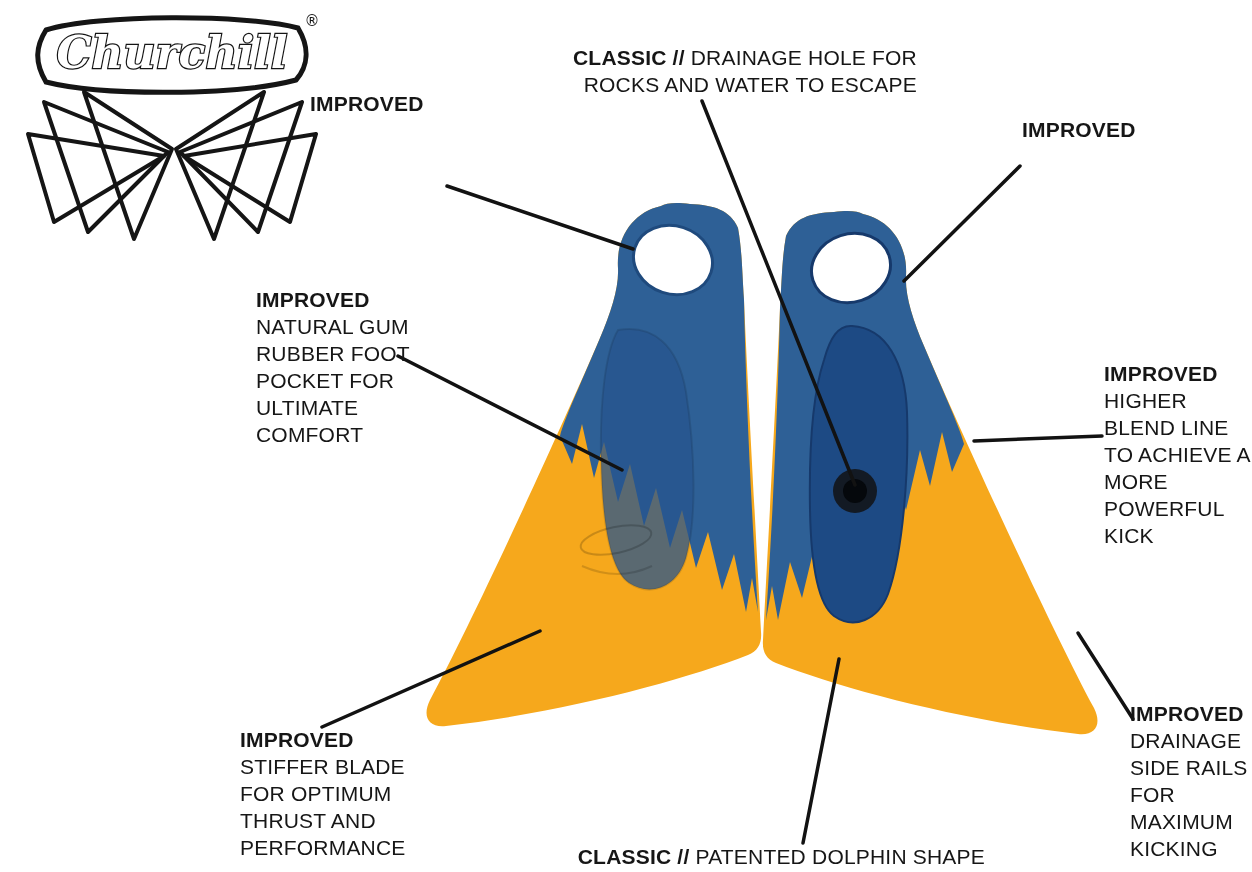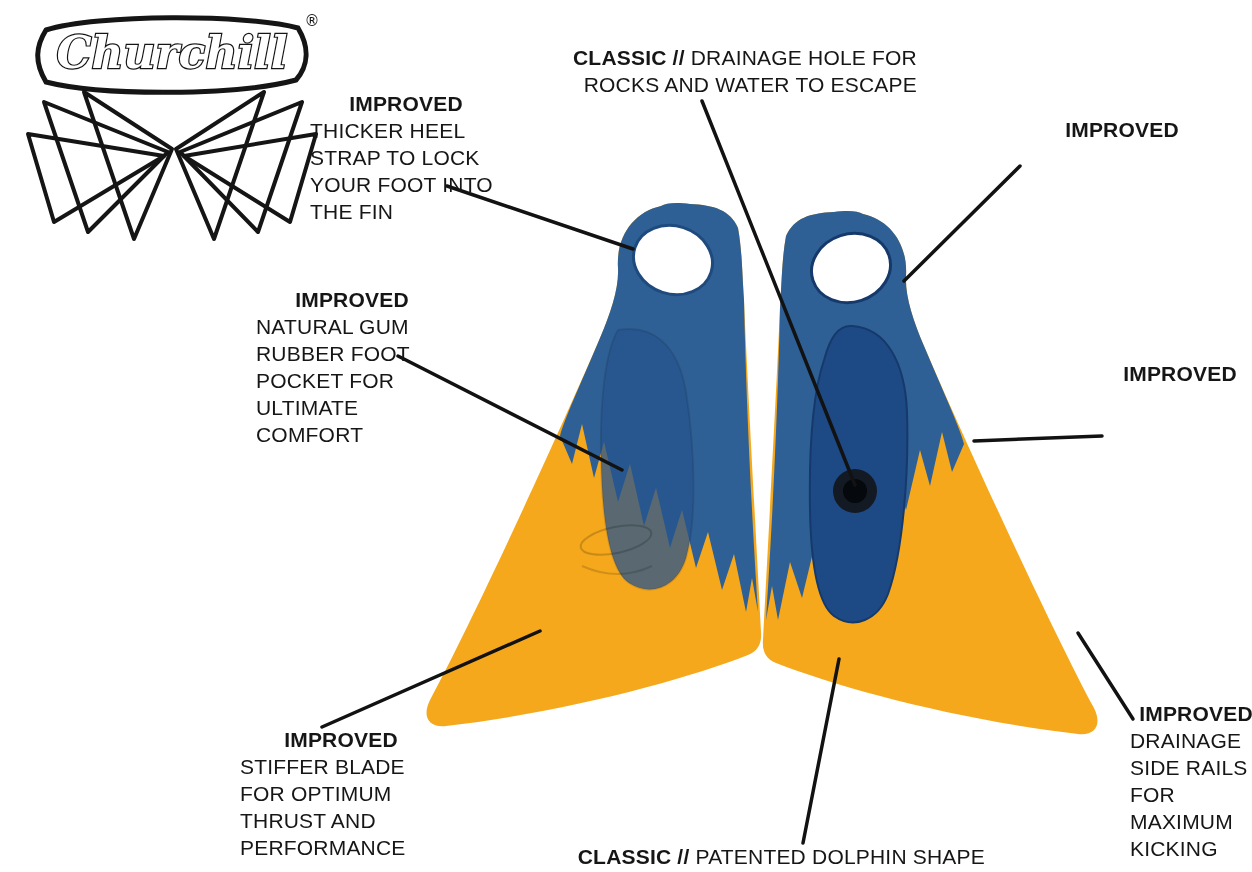--- a/index.html
+++ b/index.html
@@ -9,21 +9,21 @@
     position:relative;overflow:hidden;
   }
   .stage{position:relative;width:1252px;height:872px;background:#ffffff;}
   .art{position:absolute;left:0;top:0;width:1252px;height:872px;}
   .logo-svg{position:absolute;left:16px;top:4px;width:312px;height:242px;}
   .callout{
     position:absolute;font-size:21px;line-height:27px;
     letter-spacing:.2px;color:#161616;
   }
   .callout b{font-weight:700;}
-  .hd-block{display:block;font-weight:700;text-align:center;}
+  .hd-block{display:block;font-weight:700;}
   .c-heel{left:310px;top:90px;width:192px;}
   .c-drain{left:545px;top:44px;width:372px;text-align:right;}
   .c-float{left:1022px;top:116px;width:200px;}
   .c-pocket{left:256px;top:286px;width:192px;}
   .c-blend{left:1104px;top:360px;width:152px;}
   .c-blade{left:240px;top:726px;width:202px;}
   .c-rails{left:1130px;top:700px;width:132px;}
   .c-dolphin{left:545px;top:843px;width:440px;text-align:right;}
 </style>
 </head>
@@ -71,37 +71,37 @@
       <path d="M 12 130 L 148 152 L 38 218 Z"></path>
       <path d="M 28 98 L 152 148 L 72 228 Z"></path>
       <path d="M 68 88 L 156 145 L 118 235 Z"></path>
       <path d="M 300 130 L 168 152 L 274 218 Z"></path>
       <path d="M 286 98 L 164 148 L 242 228 Z"></path>
       <path d="M 248 88 L 160 145 L 198 235 Z"></path>
     </g>
   </svg>
 
   <div class="callout c-heel">
-    <b class="hd-block">IMPROVED</b><span>THICKER HEEL STRAP TO LOCK YOUR FOOT INTO THE FIN</span>
+    <b class="hd-block">IMPROVED</b>
   </div>
 
   <div class="callout c-drain">
     <b>CLASSIC //</b> <span>DRAINAGE HOLE FOR ROCKS AND WATER TO ESCAPE</span>
   </div>
 
   <div class="callout c-float">
     <b class="hd-block">IMPROVED</b>
   </div>
 
   <div class="callout c-pocket">
     <b class="hd-block">IMPROVED</b><span>NATURAL GUM RUBBER FOOT POCKET FOR ULTIMATE COMFORT</span>
   </div>
 
   <div class="callout c-blend">
-    <b class="hd-block">IMPROVED</b>
+    <b class="hd-block">IMPROVED</b><span>HIGHER BLEND LINE TO ACHIEVE A MORE POWERFUL KICK</span>
   </div>
 
   <div class="callout c-blade">
     <b class="hd-block">IMPROVED</b><span>STIFFER BLADE FOR OPTIMUM THRUST AND PERFORMANCE</span>
   </div>
 
   <div class="callout c-rails">
     <b class="hd-block">IMPROVED</b><span>DRAINAGE SIDE RAILS FOR MAXIMUM KICKING</span>
   </div>
 

